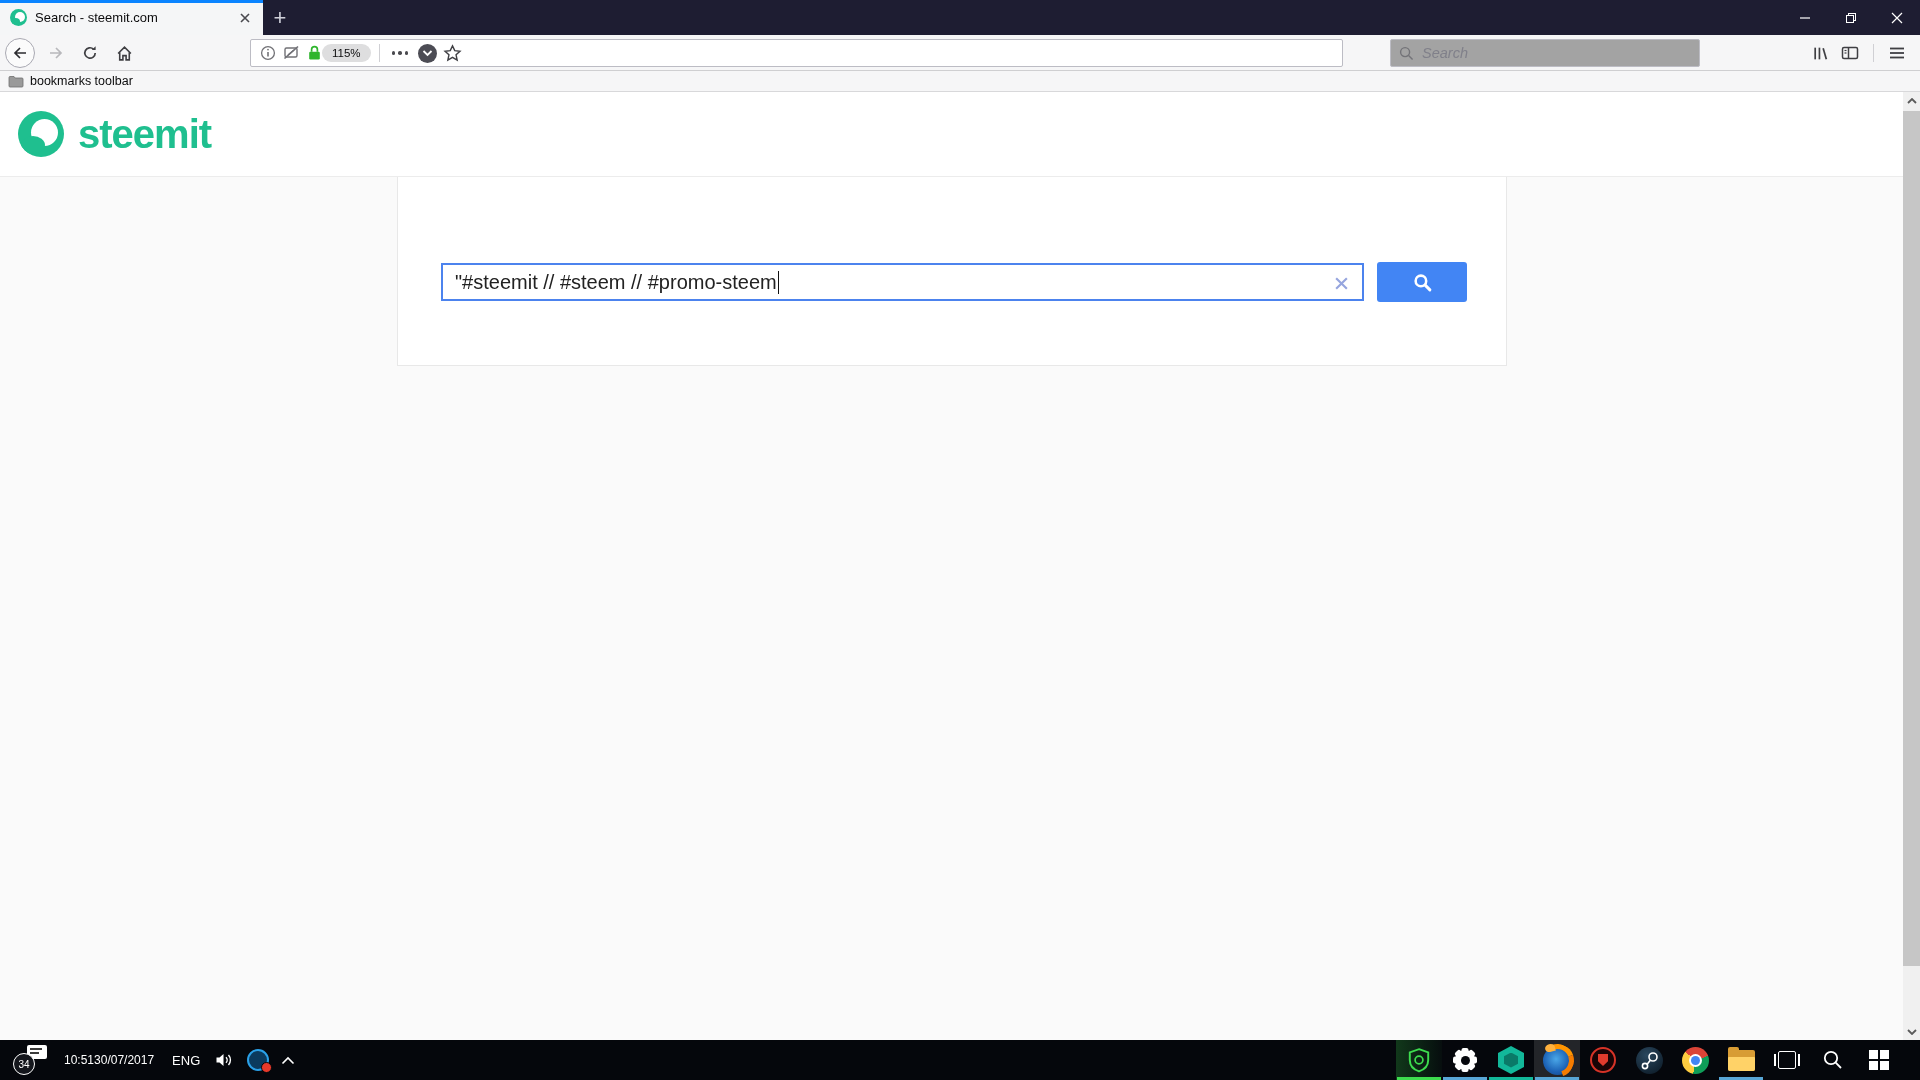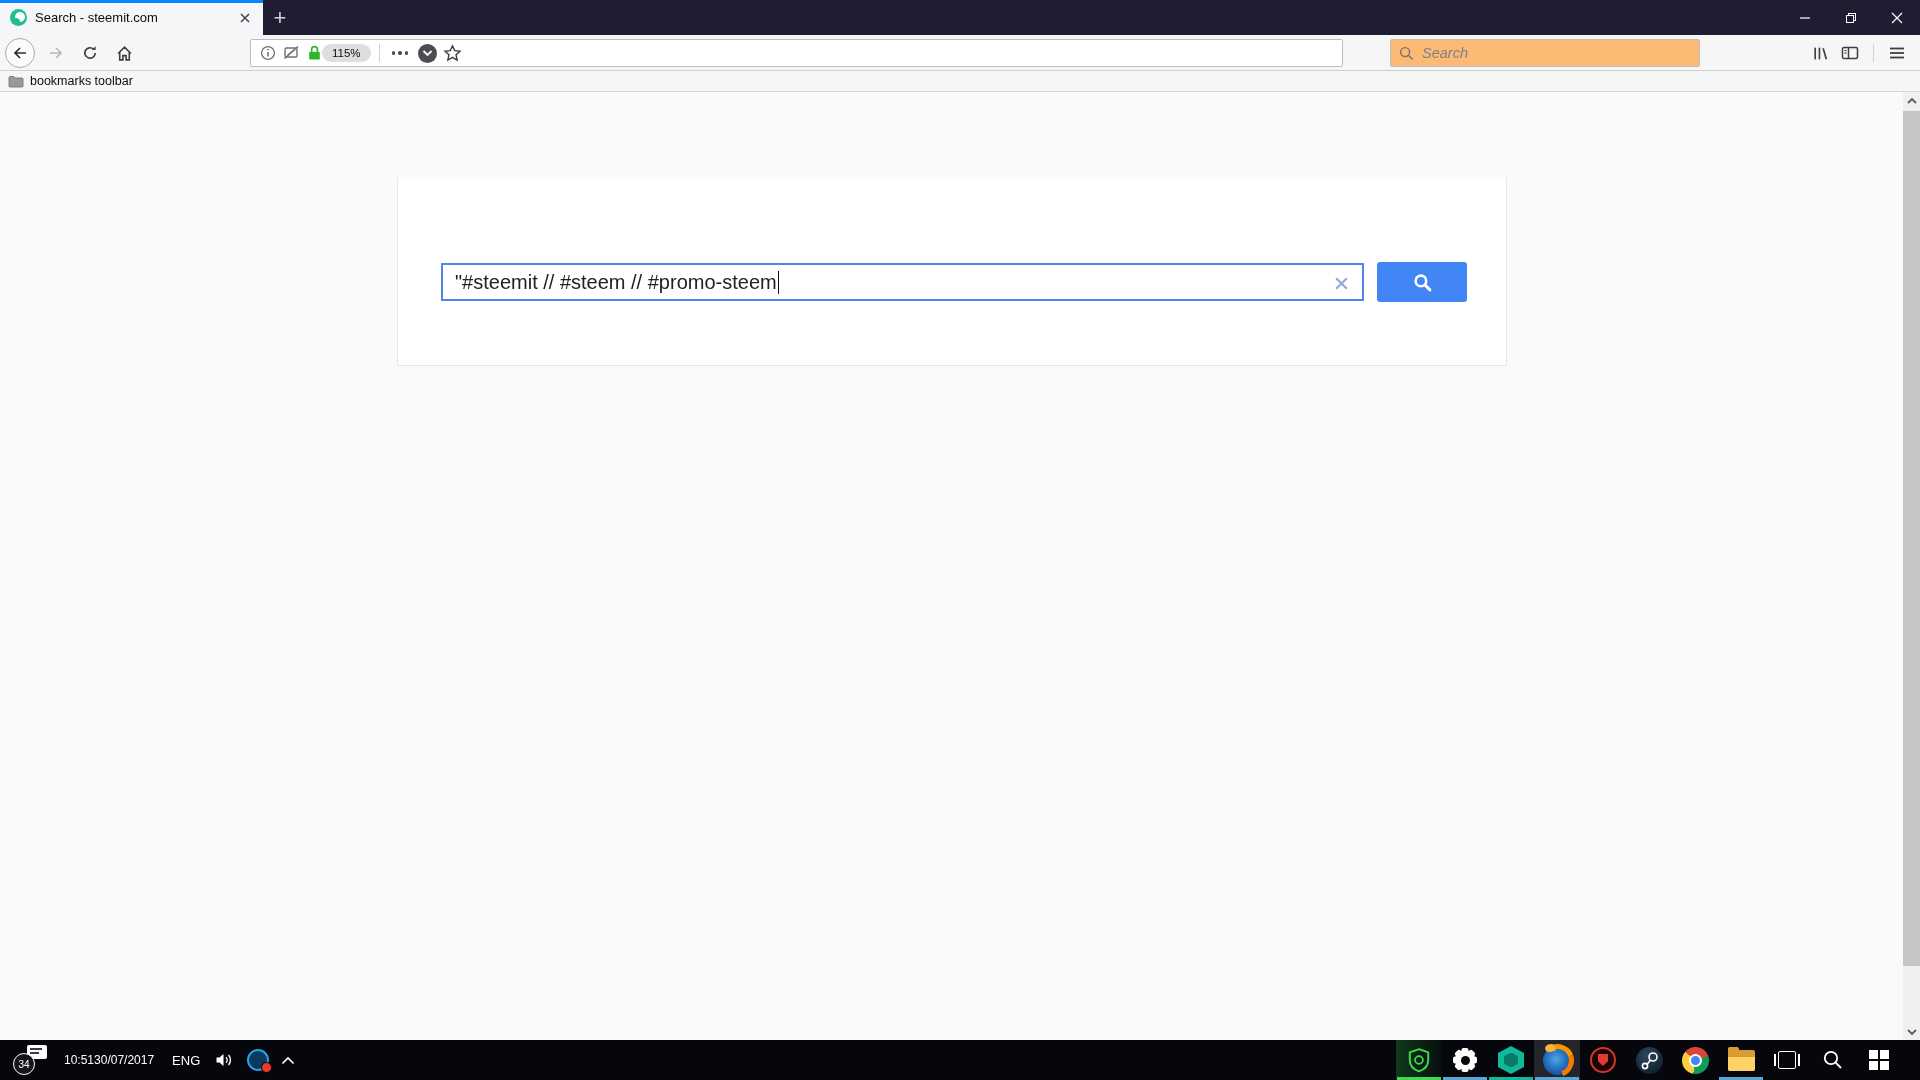--- a/index.html
+++ b/index.html
@@ -33,21 +33,21 @@
   .nav-ico { position:absolute; top:0; height:36px; display:flex; align-items:center; justify-content:center; width:32px; }
   .back-circle { width:30px; height:30px; border:1px solid #a9a9b2; border-radius:50%; background:#fbfbfb; display:flex; align-items:center; justify-content:center; }
   .urlbar { position:absolute; left:250px; top:4px; width:1093px; height:28px; background:#fff; border:1px solid #bcbcc4; border-radius:2px; display:flex; align-items:center; padding:0 6px 0 9px; }
   .urlbar .gap { width:7px; }
   .url-text { font-size:14.5px; color:#0c0c0d; margin-left:9px; flex:1; white-space:nowrap; overflow:hidden; }
   .zoom-pill { background:#dededf; border-radius:10px; font-size:11.5px; color:#0c0c0d; padding:3px 10px; flex:none; }
   .v-div { width:1px; height:18px; background:#d0d0d4; margin:0 8px; flex:none; }
   .dots { display:flex; gap:3px; align-items:center; flex:none; padding:0 4px; }
   .dots i { width:3.5px; height:3.5px; border-radius:50%; background:#4a4a4f; display:block; }
   .pocket { width:19px; height:19px; border-radius:50%; background:#4c4c54; display:flex; align-items:center; justify-content:center; margin:0 6px; flex:none; }
-  .searchbar { position:absolute; left:1390px; top:4px; width:310px; height:28px; background:#fdba74; border:1px solid #bcbcc4; border-radius:2px; display:flex; align-items:center; padding:0 8px; }
+  .searchbar { position:absolute; left:1390px; top:4px; width:310px; height:28px; background:#a3a3a3; border:1px solid #bcbcc4; border-radius:2px; display:flex; align-items:center; padding:0 8px; }
   .searchbar input { border:none; outline:none; flex:1; font-size:14.5px; font-family:"Liberation Sans", sans-serif; color:#0c0c0d; margin-left:8px; background:transparent; }
   .searchbar input::placeholder { font-style:italic; color:#80808a; }
   .right-icons { position:absolute; right:8px; top:0; height:36px; display:flex; align-items:center; }
   .tool-btn { width:30px; height:30px; display:flex; align-items:center; justify-content:center; }
 
   
   .bookmarks { position:absolute; left:0; top:71px; width:1920px; height:21px; background:#f6f6f7; border-bottom:1px solid #d8d8da; display:flex; align-items:center; padding-left:8px; }
   .bm-label { font-size:12.5px; color:#0c0c0d; margin-left:6px; }
 
   
@@ -259,20 +259,27 @@
 </div>
 
 <div class="bookmarks">
   <svg width="16" height="13" viewBox="0 0 16 13">
     <path d="M1 2.5 a1 1 0 0 1 1 -1 H6 l1.2 1.5 H14 a1 1 0 0 1 1 1 V11 a1 1 0 0 1 -1 1 H2 a1 1 0 0 1 -1 -1 Z" fill="#9a9a9a" stroke="#6f6f6f" stroke-width="0.8"></path>
   </svg>
   <span class="bm-label">bookmarks toolbar</span>
 </div>
 
 <div class="page">
+  <div class="site-header">
+    <span class="swirl logo-48">
+        <span class="inner"></span>
+        <span class="tail"></span>
+      </span>
+    <span class="brand-text">steemit</span>
+  </div>
 
   <div class="card">
     <div class="site-input">
       <span class="site-input-text">"#steemit // #steem // #promo-steem</span>
         <span class="caret"></span>
       <span class="clear-x">
         <svg width="15" height="15" viewBox="0 0 14 14">
             <path d="M2 2 L12 12 M12 2 L2 12" stroke="#96a5de" stroke-width="2"></path>
           </svg>
       </span>

